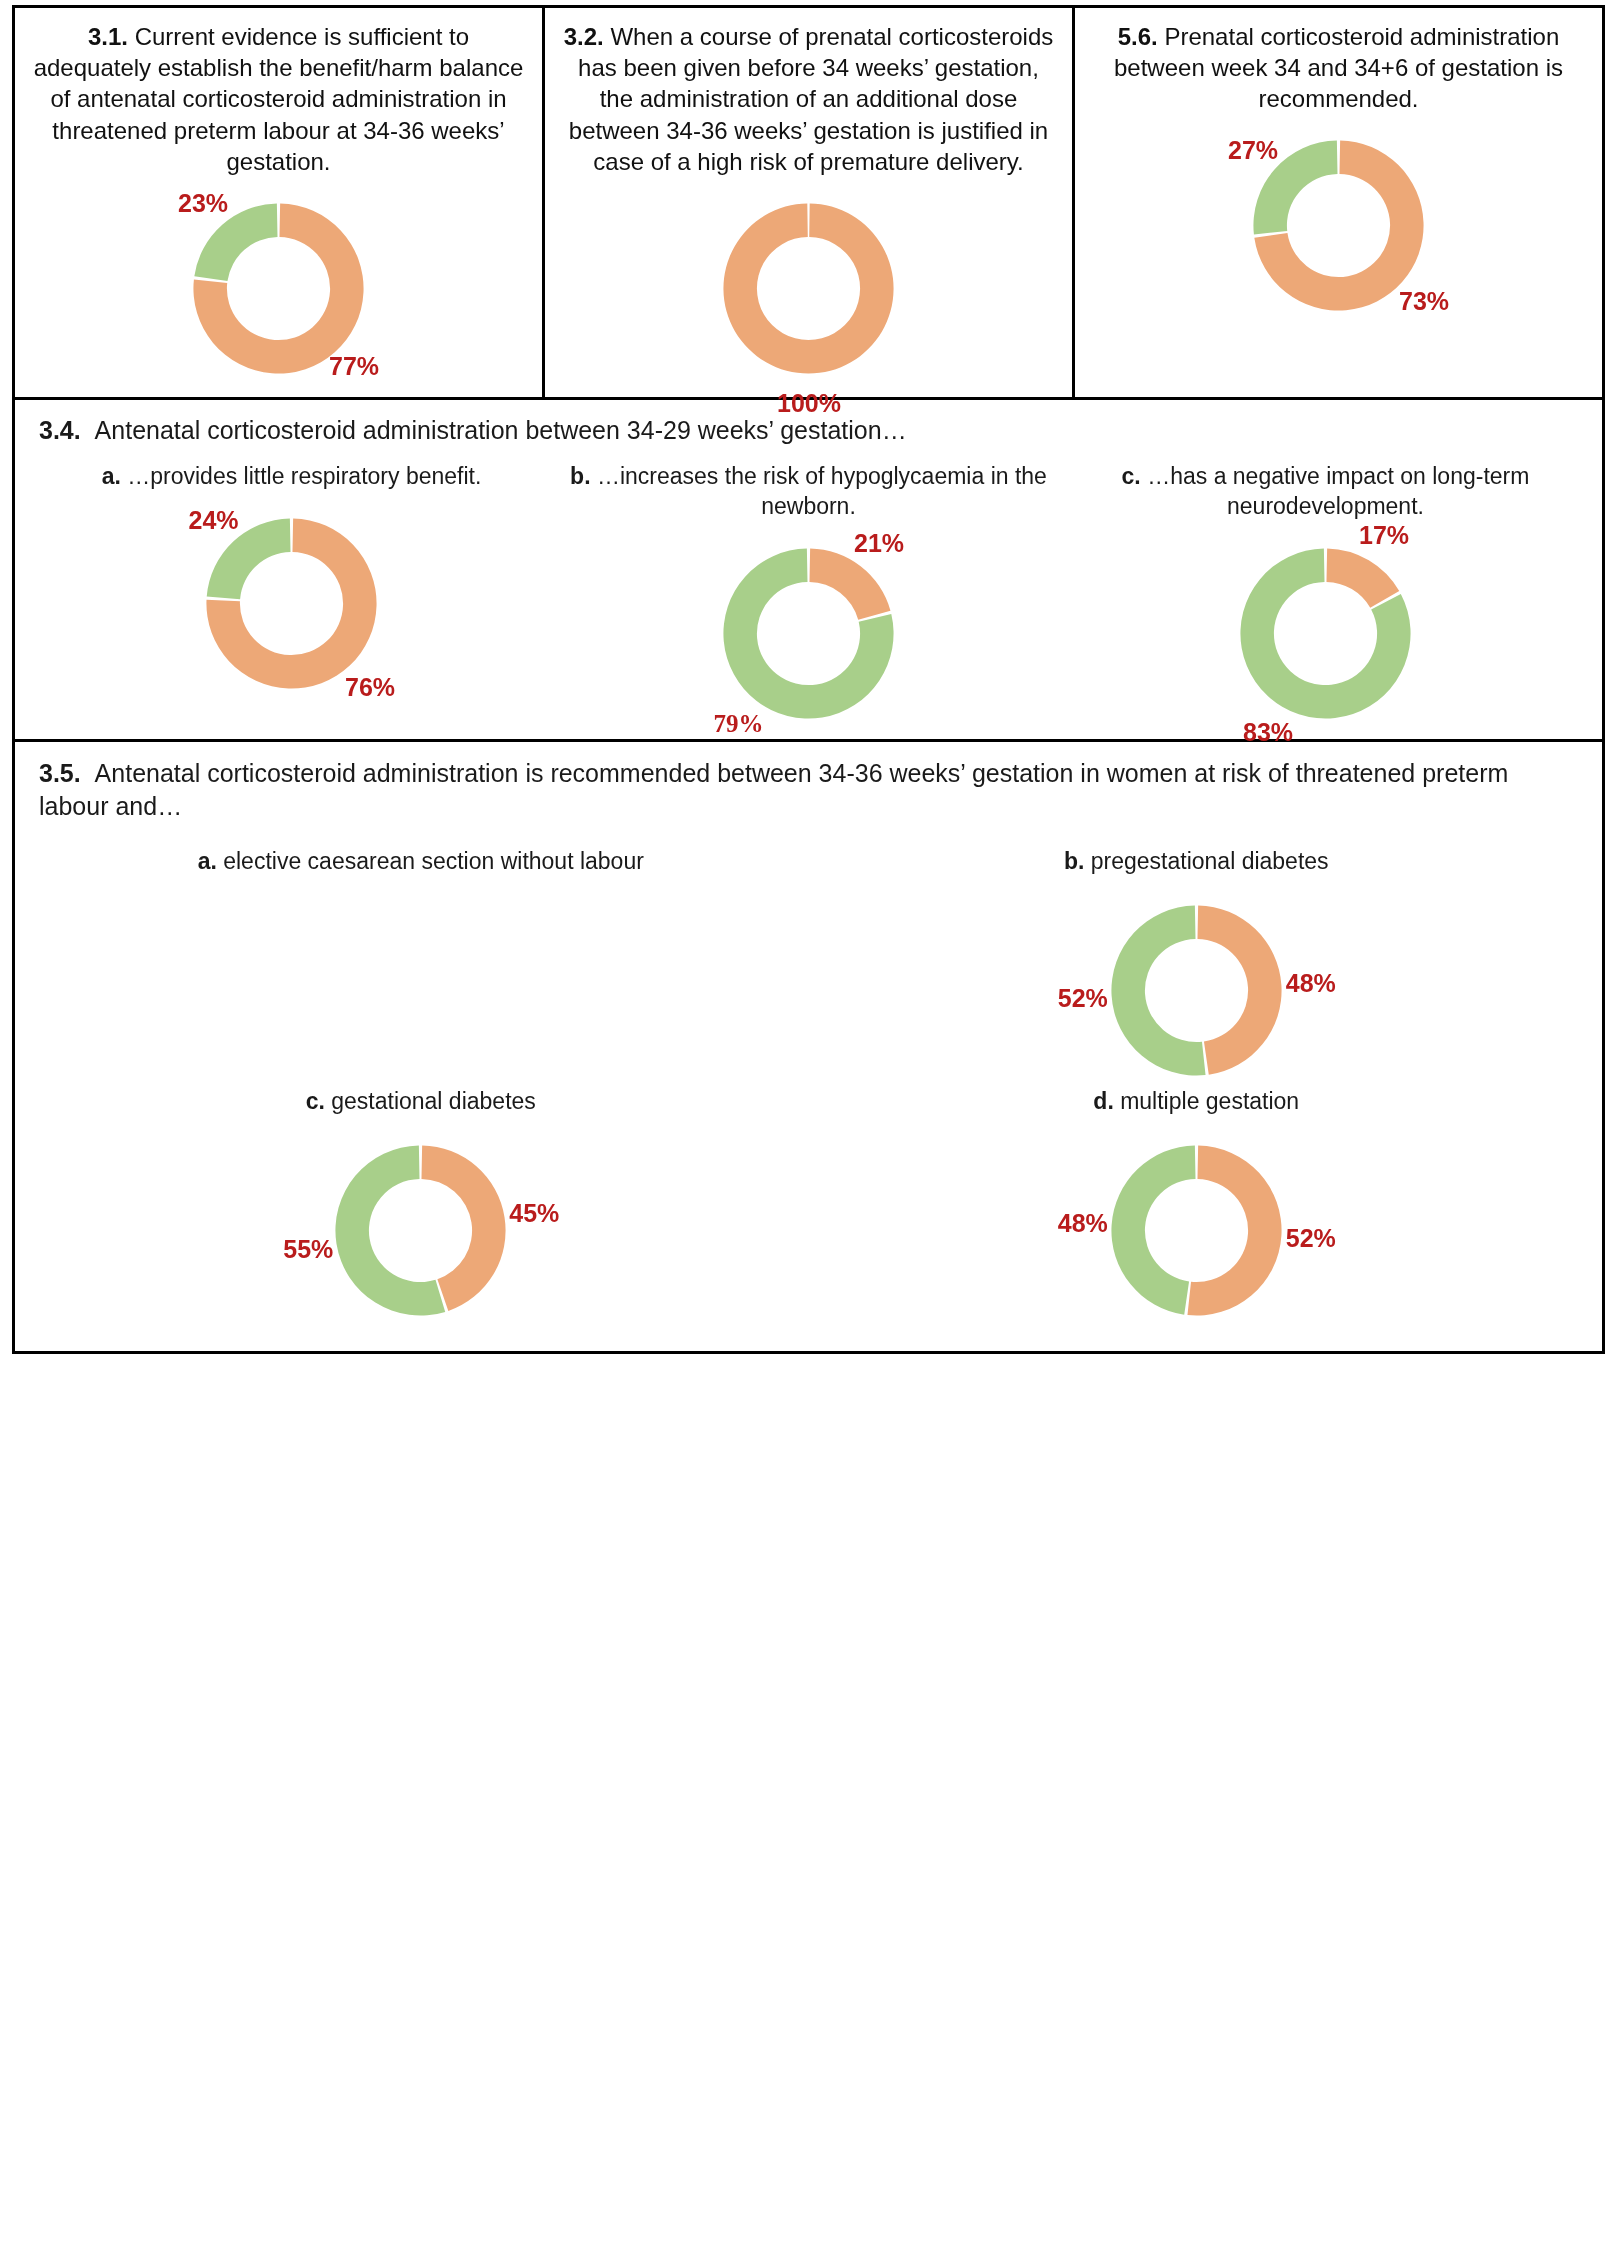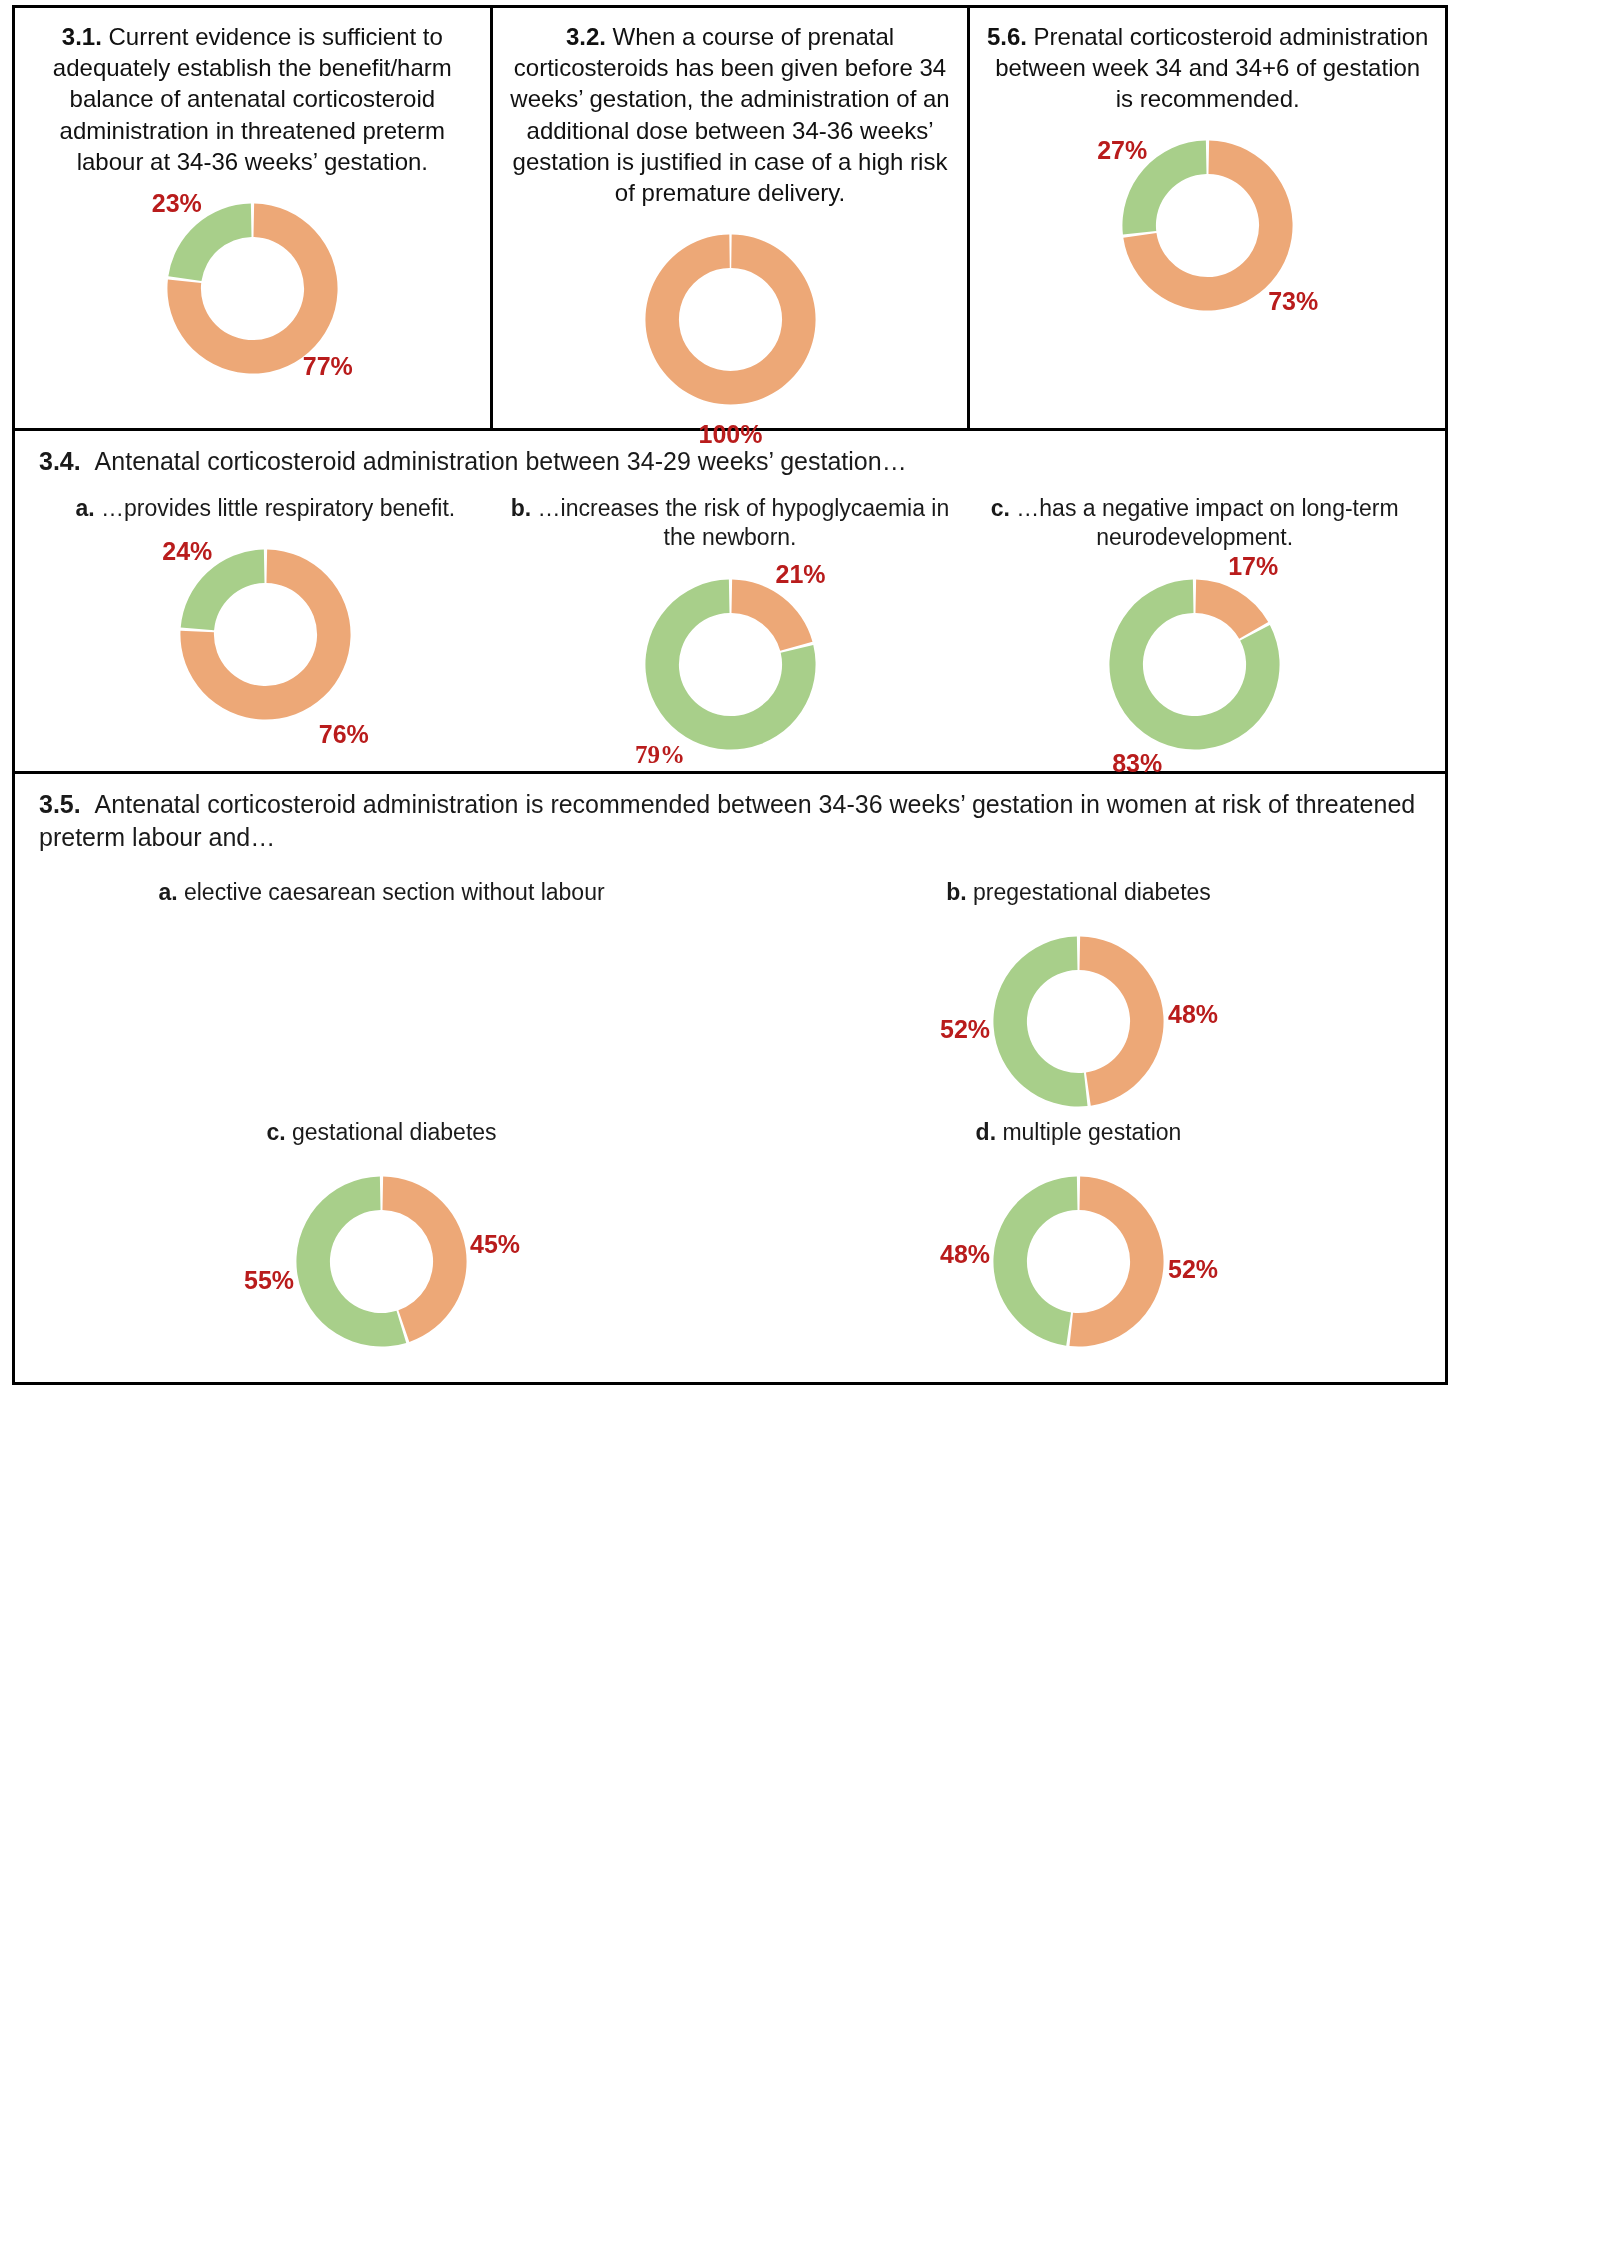--- a/index.html
+++ b/index.html
@@ -13,21 +13,21 @@
     color: #1a1a1a;
   }
   .page {
     width: 1617px;
     box-sizing: border-box;
     padding: 4.8px 12px 12px 12px;
   }
   .outer-frame {
     border: 3px solid #000;
     box-sizing: border-box;
-    width: 1436px;
+    width: 1593px;
   }
 
   
   .row1 {
     display: flex;
     border-bottom: 3px solid #000;
   }
   .cell {
     box-sizing: border-box;
     padding: 13.3px 15.7px 18px 15.7px;
@@ -192,21 +192,21 @@
           <div class="sub-text">
             <b>a.</b>
             <span>…provides little respiratory benefit.</span>
           </div>
           <div class="chart-holder">
             <div class="donut-wrap" style="width: 181px; height: 181px;">
                 <svg width="181" height="181" viewBox="0 0 300 300">
                   <path d="M 152.70683937835625 9.025984590848168 A 141 141 0 1 1 9.134200756958052 143.8496663814876 L 64.58137705475117 146.27054238026375 A 85.49999999999999 85.49999999999999 0 1 0 151.64138132517346 64.51575661359944 Z" fill="#eda877"></path>
                   <path d="M 9.47412845865685 138.44667028316417 A 141 141 0 0 1 147.29316062164364 9.025984590848168 L 148.35861867482646 64.51575661359944 A 85.49999999999999 85.49999999999999 0 0 0 64.78750342705789 142.99425751213147 Z" fill="#a8cf8a"></path>
                 </svg>
-                <span class="slice-label" style="left: 169px; top: 174px; transform: translate(-50%, -50%); font-size: 25px; margin-top: 16px;">76%</span>
+                <span class="slice-label" style="left: 169px; top: 174px; transform: translate(-50%, -50%); font-size: 25px;">76%</span>
                 <span class="slice-label" style="left: 12.5px; top: 7.4px; transform: translate(-50%, -50%); font-size: 25px;">24%</span>
               </div>
           </div>
         </div>
 
         <div class="sub">
           <div class="sub-text">
             <b>b.</b>
             <span>…increases the risk of hypoglycaemia in the newborn.</span>
           </div>

